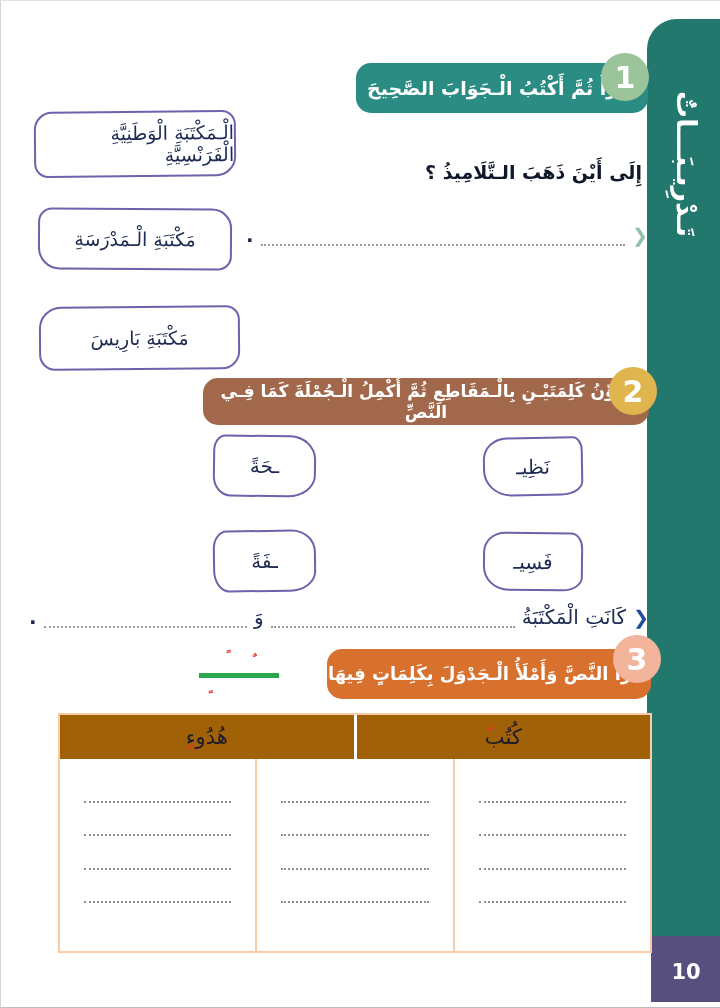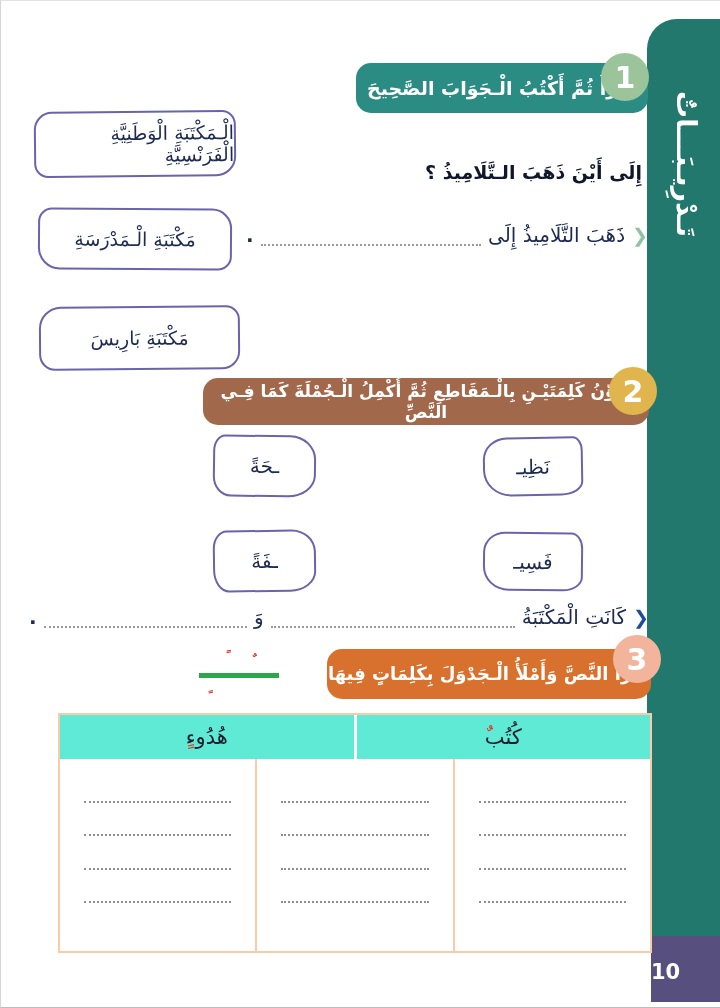--- a/index.html
+++ b/index.html
@@ -9,21 +9,21 @@
     border-left:1px solid #d5d5d5; border-top:1px solid #e2e2e2; border-bottom:1px solid #bdbdbd;
     box-sizing:border-box;
   }
   
   .sidebar { position:absolute; left:646px; top:18px; width:74px; height:917px;
     background:#23786E; border-top-left-radius:30px; }
   .v-label { position:absolute; top:145px; left:39px;
     transform:translate(-50%,-50%) rotate(90deg);
     color:#fff; font-size:27px; font-weight:bold; white-space:nowrap; letter-spacing:3px; }
   .page-num-block { position:absolute; left:650px; top:935px; width:70px; height:66px;
-    background:#57507F; color:#fff; text-align:left; box-sizing:border-box; padding-top:24px;
+    background:#57507F; color:#fff; text-align:center; box-sizing:border-box; padding-top:24px;
     font-size:21px; font-weight:bold; }
   
   .banner { position:absolute; color:#fff; font-weight:bold; direction:rtl;
     display:flex; align-items:center; justify-content:center; border-radius:15px; z-index:2;
     text-align:center; line-height:1.2; }
   .banner1 { left:355px; top:62px; width:292px; height:50px; background:#2B8C83; font-size:19px; }
   .banner2 { left:202px; top:377px; width:446px; height:47px; background:#A2684C; font-size:17px; }
   .banner3 { left:326px; top:648px; width:324px; height:50px; background:#D9712E; font-size:18px; }
   .num-circle { position:absolute; width:48px; height:48px; border-radius:50%;
     color:#fff; font-weight:bold; font-size:30px; display:flex; align-items:center; justify-content:center; z-index:3; }
@@ -63,21 +63,21 @@
   .tanween .gline { position:absolute; left:0; right:0; top:24px; height:5px; background:#2BA84C; }
   .tanween .mark { position:absolute; color:#E5342B; font-size:15px; font-weight:bold; }
   .tanween .m1 { left:26px; top:-1px; }
   .tanween .m2 { left:52px; top:3px; }
   .tanween .m3 { left:8px;  top:27px; }
   .red-mark { color:#E5342B; }
   
   .tbl { position:absolute; left:57px; top:712px; width:594px; height:240px;
     border:2px solid #F9CBA9; box-sizing:border-box; display:flex; flex-direction:column; background:#fff; }
   .tbl-head { display:flex; direction:rtl; height:44px; background:#fff; }
-  .th { flex:1; background:#5eead4; display:flex; align-items:center; justify-content:center;
+  .th { flex:1; background:#a16207; display:flex; align-items:center; justify-content:center;
     direction:rtl; color:#1c1c2e; font-size:21px; }
   .th + .th { margin-right:3px; }
   .tbl-body { flex:1; display:flex; direction:rtl; }
   .tcol { flex:1; display:flex; flex-direction:column; justify-content:space-evenly;
     padding:10px 24px 16px 24px; box-sizing:border-box; }
   .tcol + .tcol { border-right:2px solid #F9CBA9; }
   .cell-line { border-bottom:2px dotted #8f8f8f; height:0; }
 </style>
 </head>
 <body>
@@ -105,21 +105,20 @@
     <span>مَكْتَبَةِ الْـمَدْرَسَةِ</span>
   </div>
   <div class="opt-box opt3">
     <span>مَكْتَبَةِ بَارِيسَ</span>
   </div>
 
   <div class="question">إِلَى أَيْنَ ذَهَبَ الـتَّلَامِيذُ ؟</div>
 
   <div class="fill-line line1">
     <span class="chevron chev-mint">❮</span>
-    <span>ذَهَبَ التَّلَامِيذُ إِلَى</span>
     <span class="dots grow1"></span>
     <span class="period">.</span>
   </div>
 
   <div class="banner banner2">
     <span>أُكَوِّنُ كَلِمَتَيْـنِ بِالْـمَقَاطِعِ ثُمَّ أُكْمِلُ الْـجُمْلَةَ كَمَا فِـي النَّصِّ</span>
   </div>
   <div class="num-circle circle2">
     <span>2</span>
   </div>

